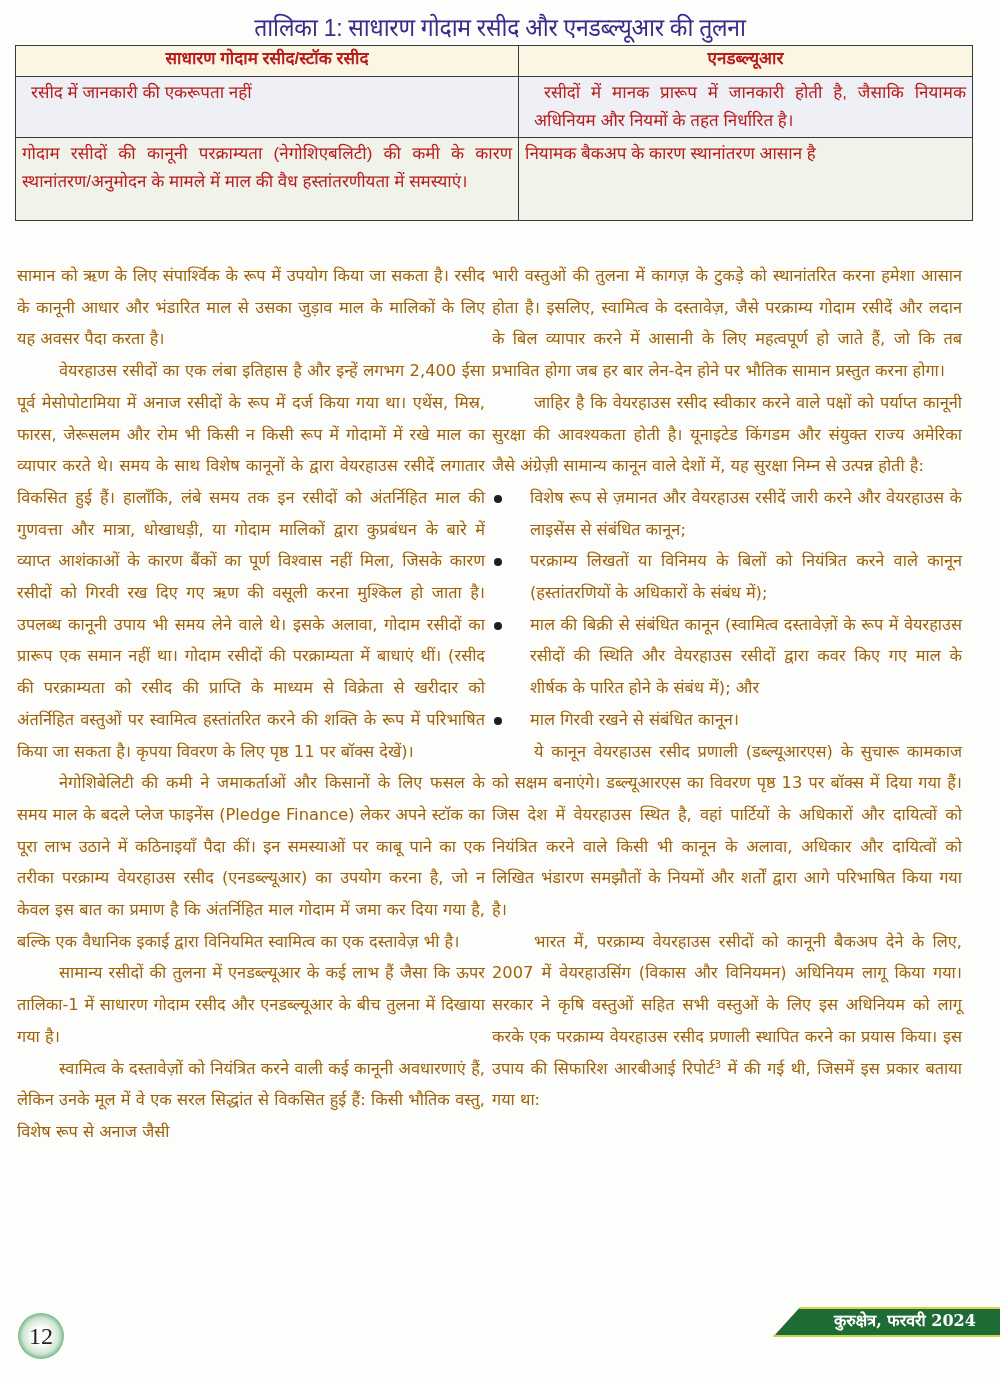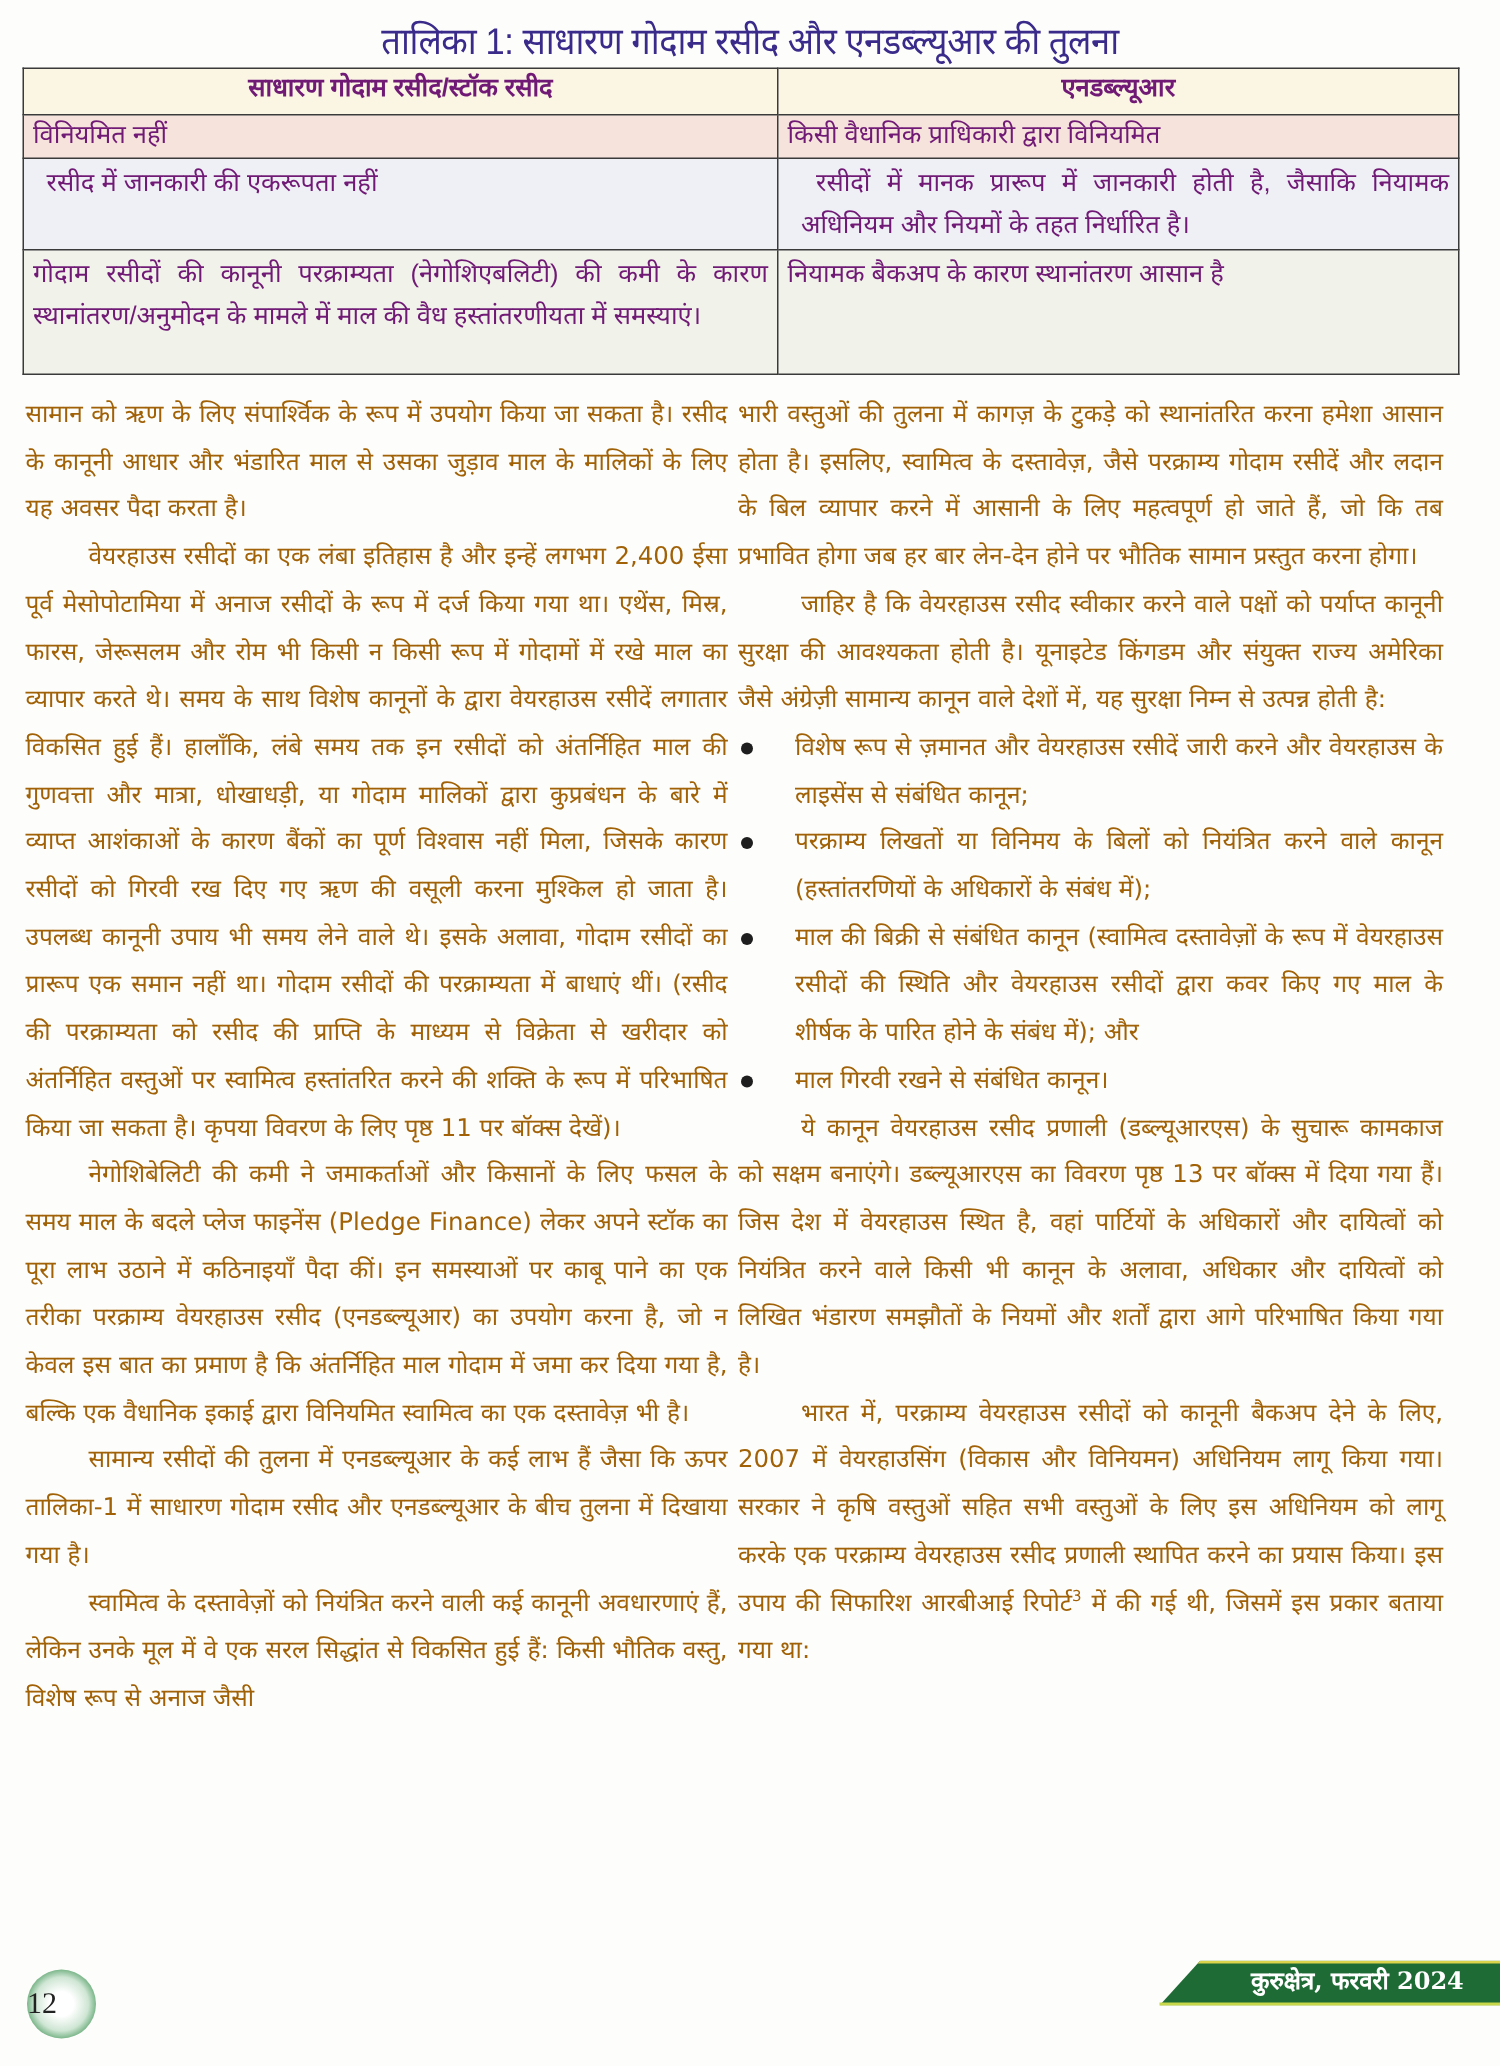--- a/index.html
+++ b/index.html
@@ -21,21 +21,21 @@
       color: #3a2a8a;
       letter-spacing: -0.3px;
       transform: scaleY(1.08);
     }
     .cmp-table {
       position: absolute;
       left: 15px; top: 45px; width: 958px;
       border-collapse: collapse;
       font-family: "Liberation Sans", sans-serif;
       font-size: 17px;
-      color: #701a75;
+      color: #b91c1c;
     }
     .cmp-table td, .cmp-table th {
       border: 1.5px solid #3a3a3a;
       padding: 2px 6px;
       vertical-align: top;
       line-height: 28px;
       text-align: justify;
     }
     .cmp-table th {
       background: #fbf6e4;
@@ -72,23 +72,23 @@
       background: #1e1e1e;
     }
     sup { font-size: 10px; line-height: 0; }
 
     .page-num {
       position: absolute;
       left: 18px; top: 1313px;
       width: 46px; height: 46px;
       border-radius: 50%;
       background: radial-gradient(circle at 50% 50%, #ffffff 25%, #cfe6d4 55%, #2e8a45 85%, #1e6b33 100%);
-      display: flex; align-items: center; 
+      display: flex; align-items: center; justify-content: center;
       font-family: "Liberation Serif", serif;
-      font-size: 20px;
+      font-size: 24px;
       color: #222;
     }
     .footer-banner {
       position: absolute;
       left: 773px; top: 1307px;
       width: 227px; height: 28px;
       background: #1f6b35;
       clip-path: polygon(12% 0, 100% 0, 100% 100%, 0 100%);
       border-top: 2px solid #d9d24a;
     }
@@ -114,24 +114,20 @@
 </head>
 <body>
 
 <div class="table-title">तालिका 1: साधारण गोदाम रसीद और एनडब्ल्यूआर की तुलना</div>
 
 <table class="cmp-table">
   <tbody>
       <tr>
     <th class="col1">साधारण गोदाम रसीद/स्टॉक रसीद</th>
     <th>एनडब्ल्यूआर</th>
-  </tr>
-  <tr class="row-1">
-    <td>विनियमित नहीं</td>
-    <td>किसी वैधानिक प्राधिकारी द्वारा विनियमित</td>
   </tr>
   <tr class="row-2">
     <td>रसीद में जानकारी की एकरूपता नहीं</td>
     <td style="text-indent:10px">रसीदों में मानक प्रारूप में जानकारी होती है, जैसाकि नियामक अधिनियम और नियमों के तहत निर्धारित है।</td>
   </tr>
   <tr class="row-3">
     <td>गोदाम रसीदों की कानूनी परक्राम्यता (नेगोशिएबलिटी) की कमी के कारण स्थानांतरण/अनुमोदन के मामले में माल की वैध हस्तांतरणीयता में समस्याएं।</td>
     <td>नियामक बैकअप के कारण स्थानांतरण आसान है</td>
   </tr>
 </tbody>

